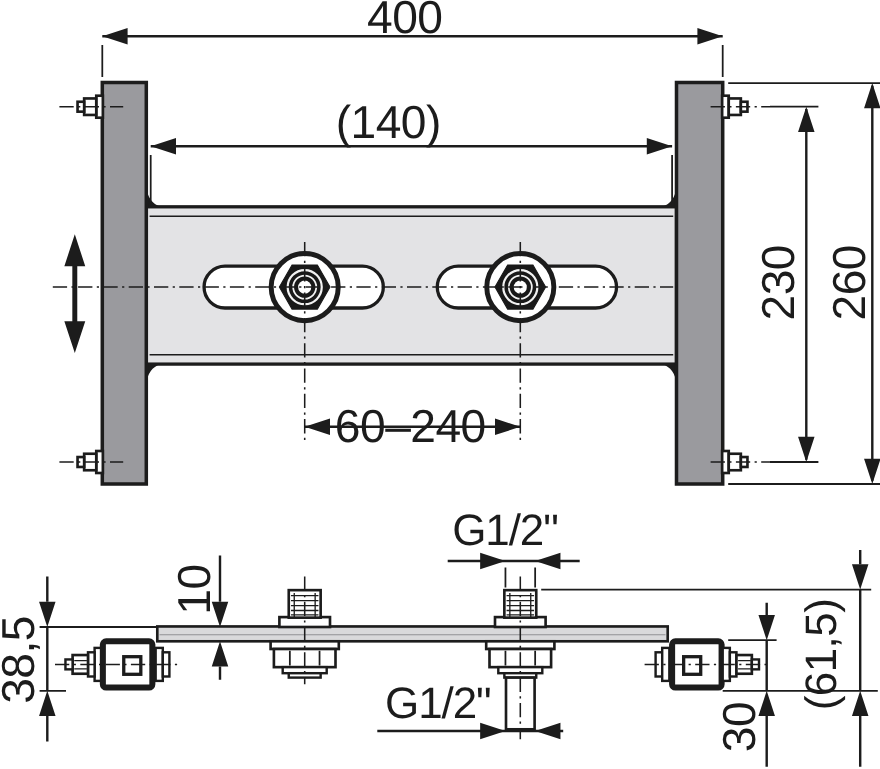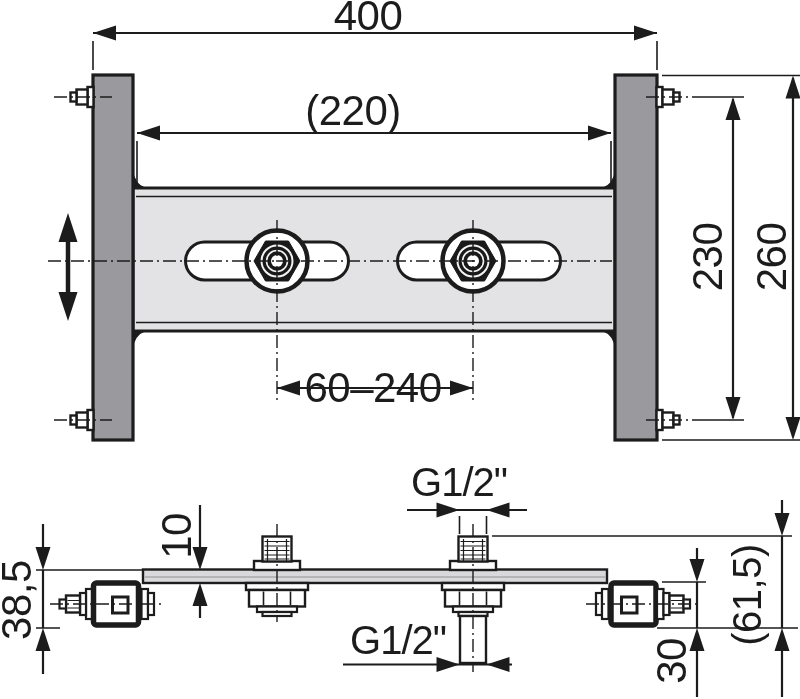--- a/index.html
+++ b/index.html
@@ -197,21 +197,21 @@
 
       <g>
         <path d="M343 664.5 H512" stroke-width="2.2"></path>
         <path fill="#1c1c1c" stroke="none" d="M459.5 664.5 L436.5 657 436.5 672 Z M486.5 664.5 L509.5 657 509.5 672 Z"></path>
       </g>
     </g>
   </g>
 </svg>
 
 <div class="dimlabel" style="left:368px;top:16px;">400</div>
-<div class="dimlabel" style="left:353px;top:111px;">(220)</div>
+<div class="dimlabel" style="left:353px;top:111px;">(140)</div>
 <div class="dimlabel rot" style="left:708px;top:257px;">230</div>
 <div class="dimlabel rot" style="left:772px;top:257px;">260</div>
 <div class="dimlabel" style="left:373px;top:364px;margin-top:24px;">60–240</div>
 <div class="dimlabel thread" style="left:459px;top:482px;">G1/2"</div>
 <div class="dimlabel thread" style="left:398px;top:640px;">G1/2"</div>
 <div class="dimlabel rot" style="left:177px;top:536px;">10</div>
 <div class="dimlabel rot" style="left:17px;top:600px;">38,5</div>
 <div class="dimlabel rot small" style="left:747px;top:595px;">(61,5)</div>
 <div class="dimlabel rot" style="left:672px;top:661px;">30</div>
 

